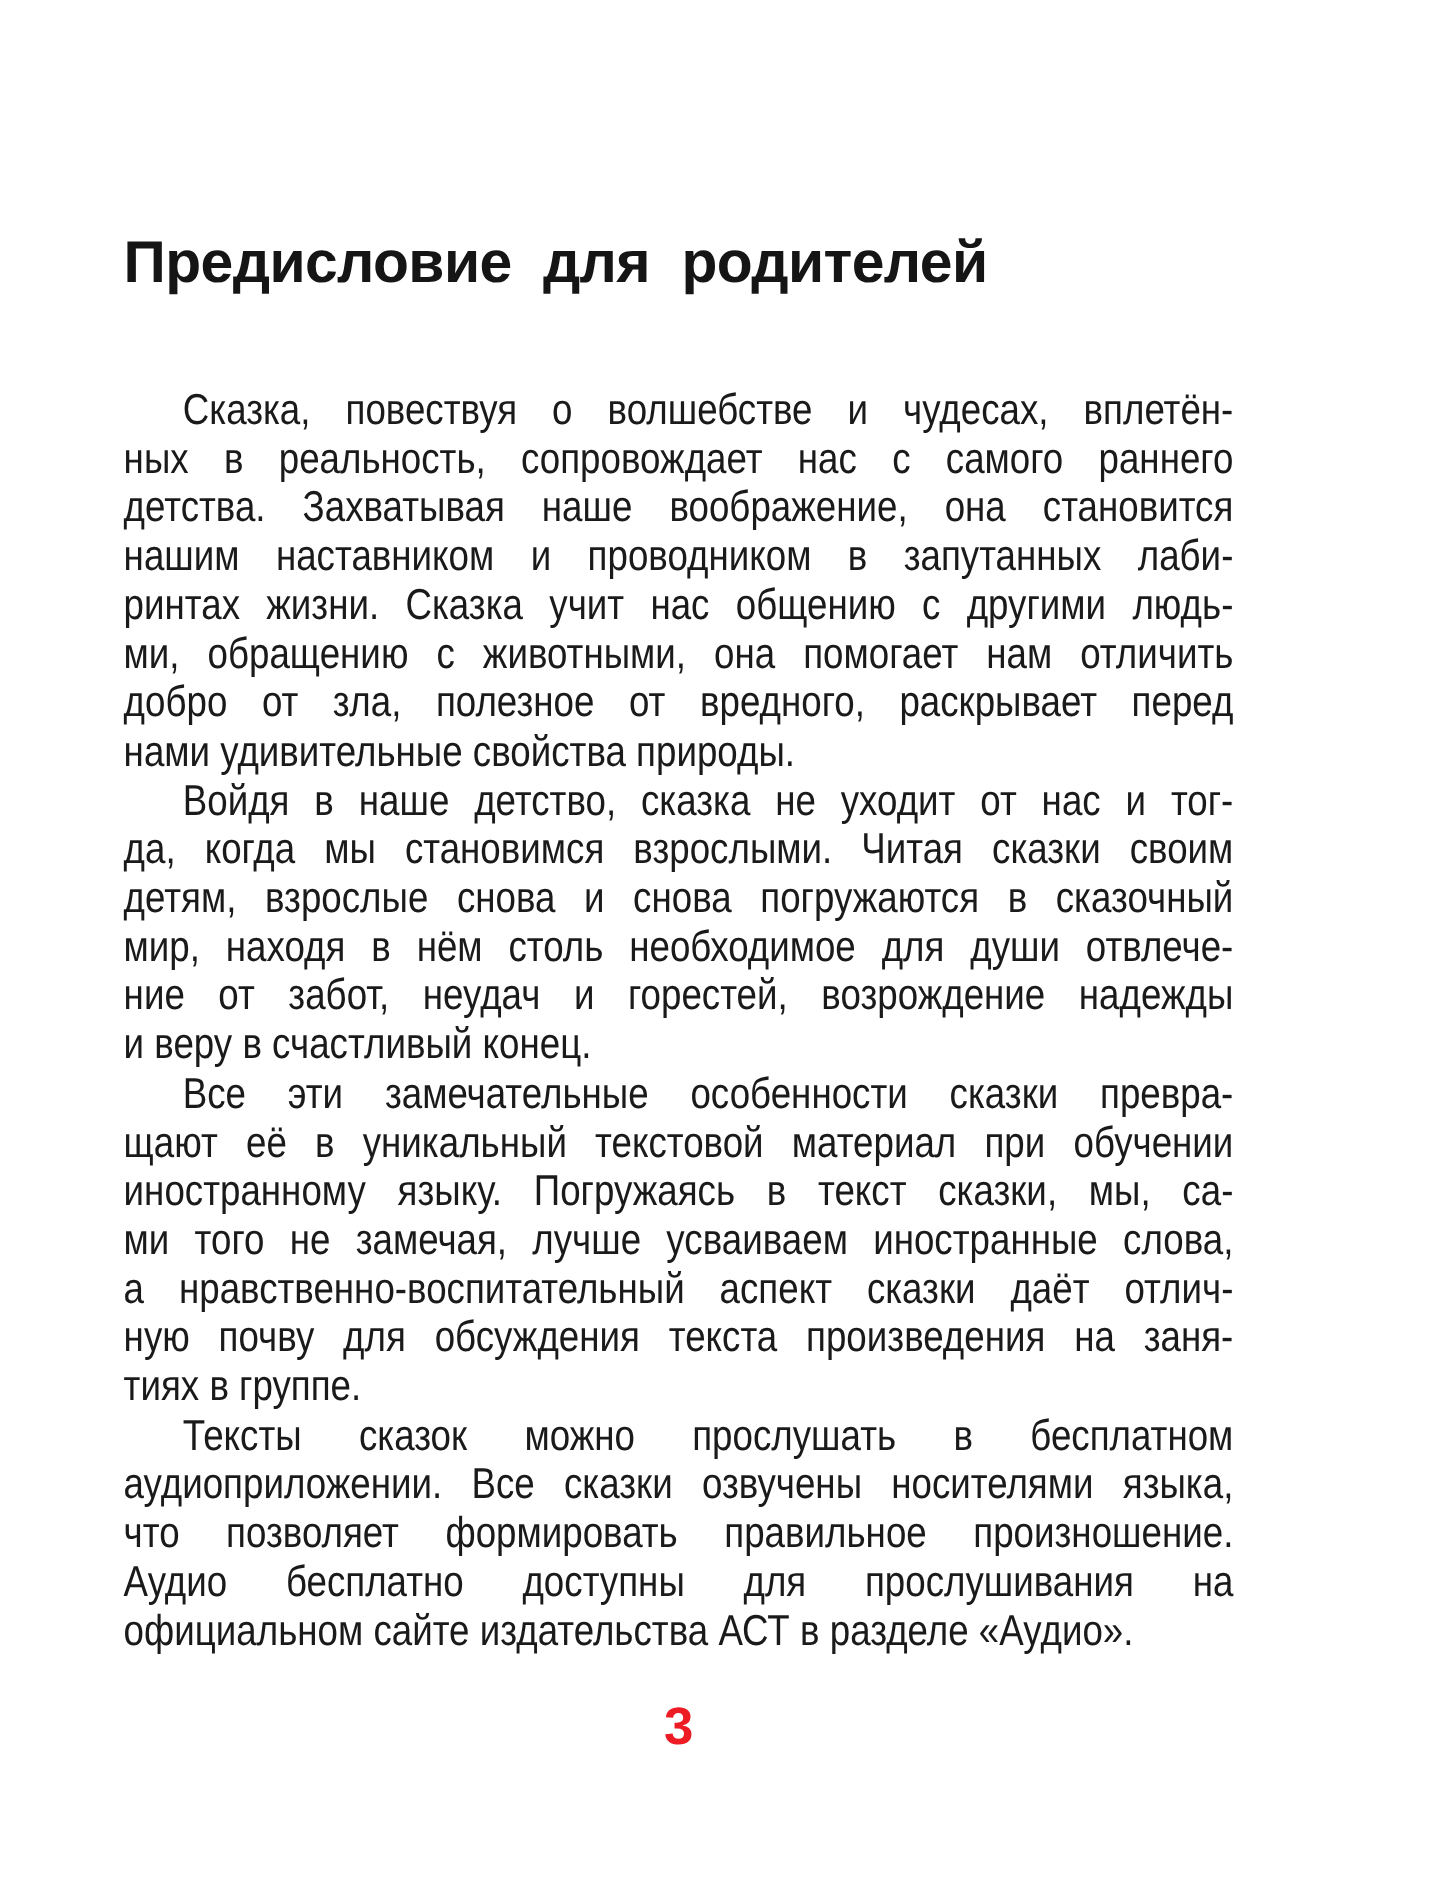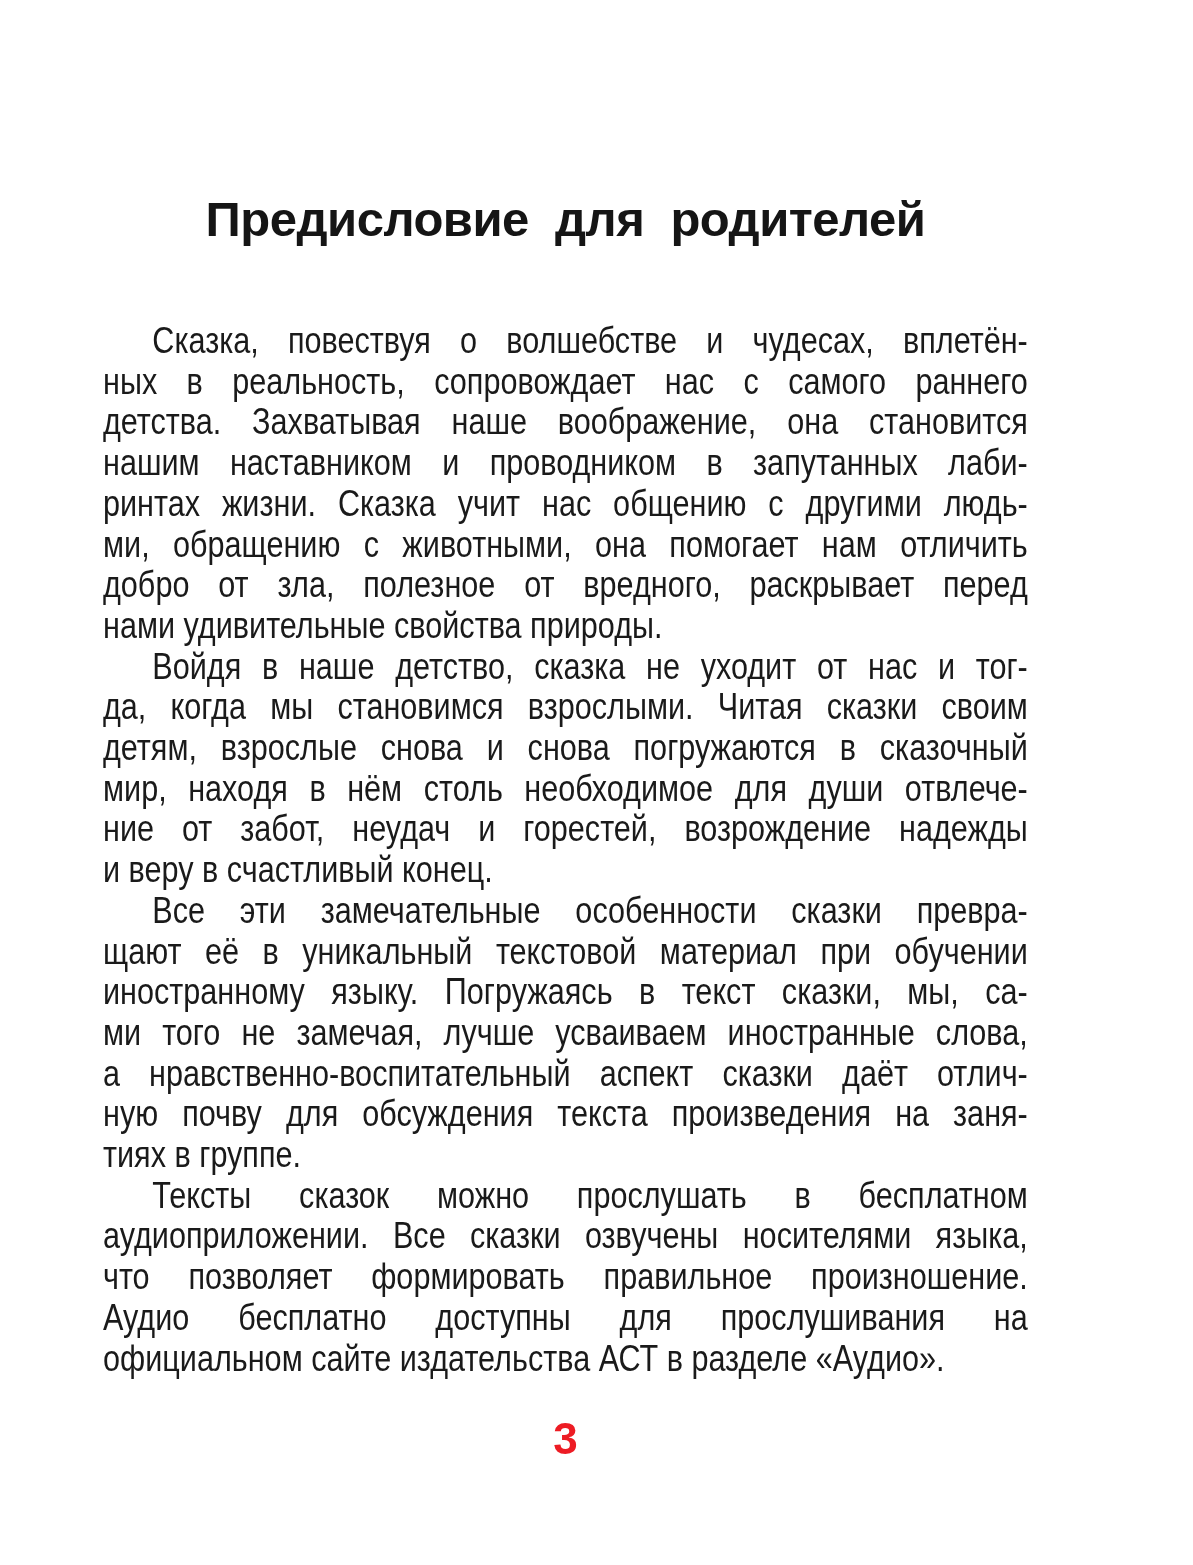--- a/index.html
+++ b/index.html
@@ -9,21 +9,20 @@
     height: 1565px;
     background: #ffffff;
     font-family: "Liberation Sans", sans-serif;
     overflow: hidden;
   }
   .page-title {
     position: absolute;
     left: 103px;
     top: 158px;
     width: 925px;
-    text-align: center;
     font-size: 49px;
     font-weight: bold;
     color: #151515;
     letter-spacing: -0.5px;
     word-spacing: 13px;
     white-space: nowrap;
   }
   .body-text {
     position: absolute;
     left: 103px;

